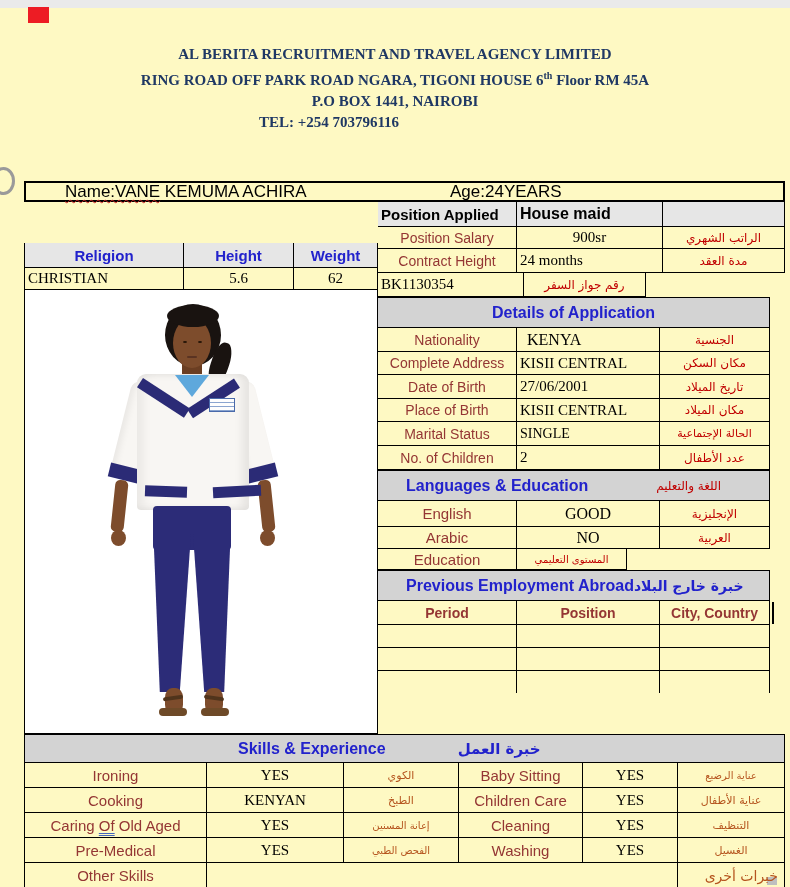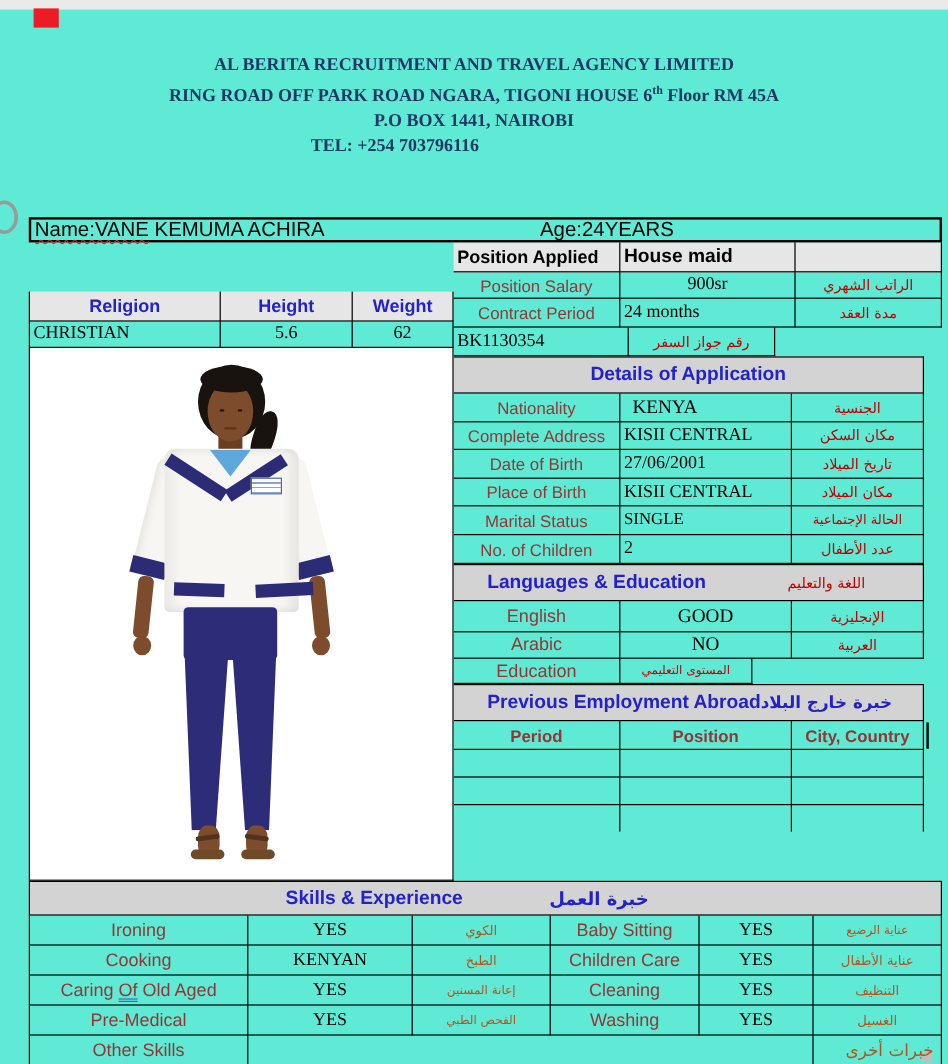--- a/index.html
+++ b/index.html
@@ -1,34 +1,34 @@
 <!DOCTYPE html>
 <html style="--header-navy: #1f3864; --section-blue: #2222cc; --label-maroon: #943634; --arabic-red: #c00000; --arabic-brown: #b5541e; --bar-gray: #d3d3d3; --artifact-red: #ed1c24;"><head>
 <meta charset="utf-8">
 <style>
   html,body{margin:0;padding:0;background:#fff;}
-  .sheet{position:relative;width:790px;height:887px;background:#5eead4;overflow:hidden;
+  .sheet{position:relative;width:790px;height:887px;background:#fef9c3;overflow:hidden;
          font-family:"Liberation Sans",sans-serif;color:#000;}
   
   .top-strip{position:absolute;left:0;top:0;width:790px;height:8px;background:#eaeaea;}
   .red-mark{position:absolute;left:28px;top:7px;width:21px;height:16px;background:var(--artifact-red,#ed1c24);}
   .edge-arc{position:absolute;left:-8px;top:167px;width:17px;height:22px;border:3px solid #9a9a9a;border-radius:50%;}
   .side-tick{position:absolute;left:772px;top:602px;width:2px;height:22px;background:#000;}
   .corner-sq{position:absolute;left:767px;top:877px;width:10px;height:8px;background:#bfbfbf;}
   
   .agency{position:absolute;left:0;top:44px;width:790px;text-align:center;
           font-family:"Liberation Serif",serif;font-weight:bold;font-size:15px;line-height:21px;
           color:var(--header-navy,#1f3864);}
   .agency sup{font-size:10px;}
   .agency .tel{transform:translateX(-66px);}
   
   .tbl{position:absolute;left:24px;top:181px;width:761px;}
   .tbl *{box-sizing:border-box;}
   .name-row{position:relative;width:761px;height:21px;border:2px solid #000;
-            font-size:17px;line-height:17px;display:flex;align-items:center;}
+            font-size:17px;line-height:17px;display:flex;align-items:center;padding-left:36px;}
   .name-row .nm{padding-left:3px;white-space:pre;}
   .name-row .age{position:absolute;left:424px;top:0;height:100%;display:flex;align-items:center;}
   .squig{text-decoration:underline wavy #cc2222;text-decoration-thickness:1px;text-underline-offset:2px;}
   .main{display:flex;width:761px;}
   .left-col{width:354px;border-left:1px solid #000;display:flex;flex-direction:column;margin-top:41px;}
   .right-col{width:407px;display:flex;flex-direction:column;}
   .row{display:flex;}
   .c{border-right:1px solid #000;border-bottom:1px solid #000;display:flex;align-items:center;overflow:hidden;}
   .cc{justify-content:center;text-align:center;}
   .cl{padding-left:3px;}
@@ -180,21 +180,21 @@
           <div class="c cl w146 bold fs16">House maid</div>
           <div class="c w122"></div>
         </div>
 
         <div class="row rh22">
           <div class="c cc w139 maroon fs14">Position Salary</div>
           <div class="c cc w146 serif fs15">900sr</div>
           <div class="c cc w122 arz">الراتب الشهري</div>
         </div>
         <div class="row rh24">
-          <div class="c cc w139 maroon fs14">Contract Period</div>
+          <div class="c cc w139 maroon fs14">Contract Height</div>
           <div class="c cl w146 serif fs15">24 months</div>
           <div class="c cc w122 arz">مدة العقد</div>
         </div>
         <div class="row rh24">
           <div class="c cl w146 serif fs15">BK1130354</div>
           <div class="c cc w122 arz">رقم جواز السفر</div>
         </div>
 
         <div class="bar narrow rh31" style="justify-content:center">
           <span class="blue fs16">Details of Application</span>

